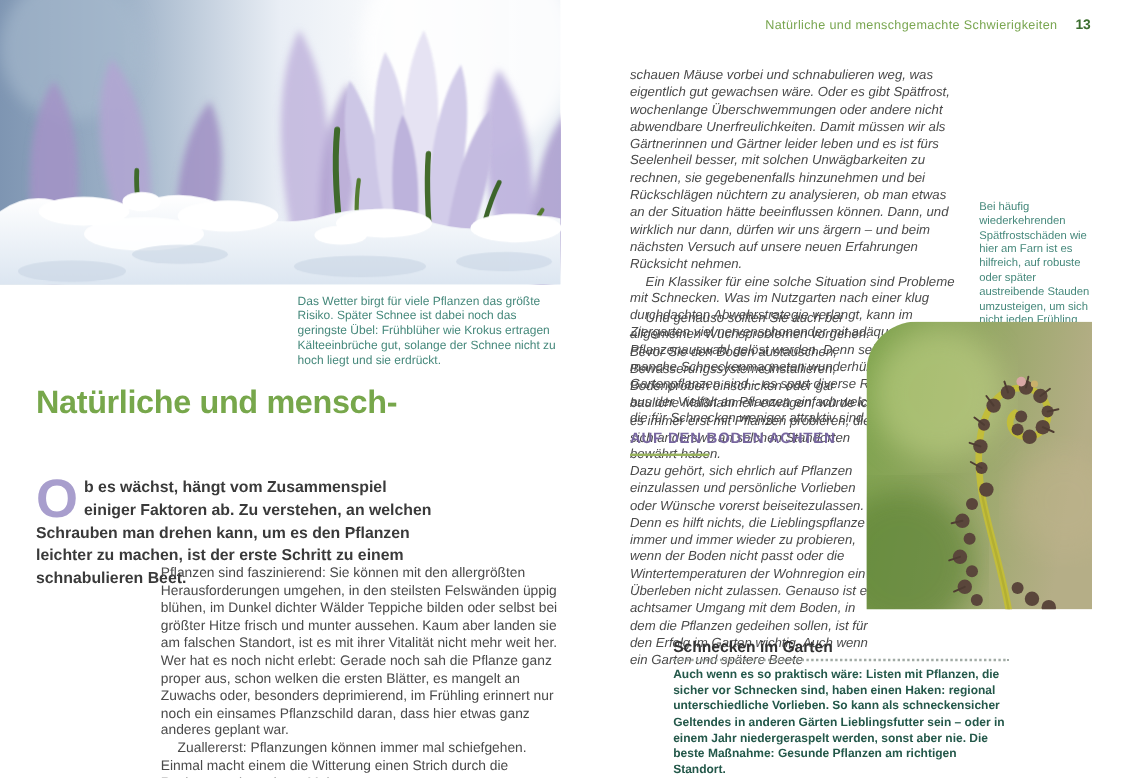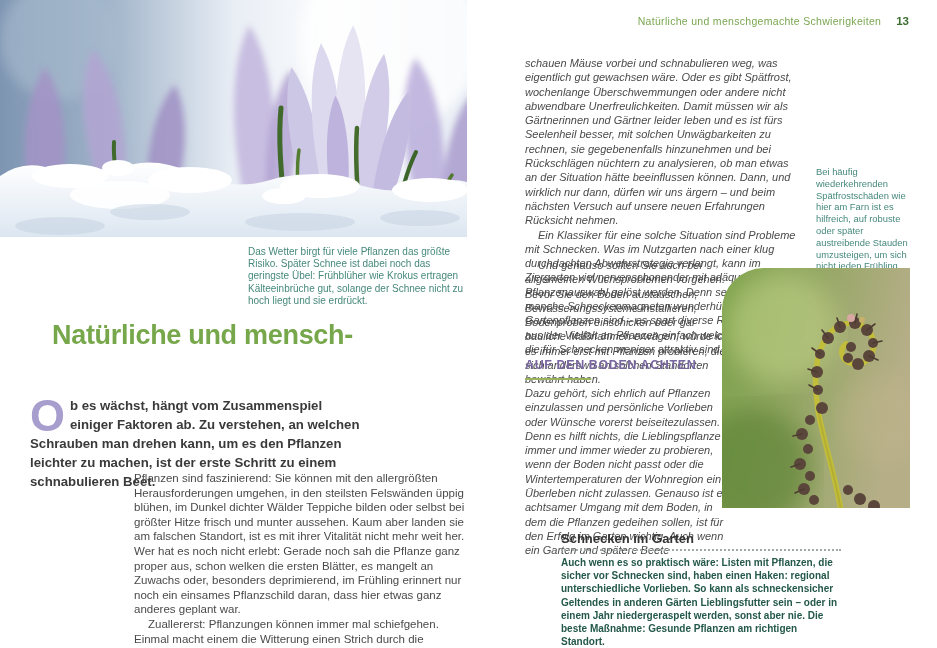--- a/index.html
+++ b/index.html
@@ -10,21 +10,21 @@
   .abs{position:absolute;}
 
   
   #crocus-photo{left:0;top:0;width:467px;height:237px;overflow:hidden;}
   #left-caption{
     left:248px;top:246px;width:224px;text-align:left;
     font-size:10px;line-height:12.2px;color:#45887b;
   }
   #left-heading{
     left:30px;top:320px;width:430px;
-    font-size:27px;line-height:30px;font-weight:bold;color:#77a74b;letter-spacing:-0.3px;margin-left:22px;
+    font-size:27px;line-height:30px;font-weight:bold;color:#77a74b;letter-spacing:-0.3px;
   }
   #intro{
     left:30px;top:396px;width:338px;
     font-size:13.2px;line-height:19px;font-weight:bold;color:#3a3a3a;
   }
   #intro .dropcap{
     float:left;font-size:45px;line-height:35px;font-weight:bold;
     color:#a89ecd;margin:2px 5px 0 0;
   }
   #left-body{left:134px;top:471px;width:341px;font-size:11.5px;line-height:14.6px;}

